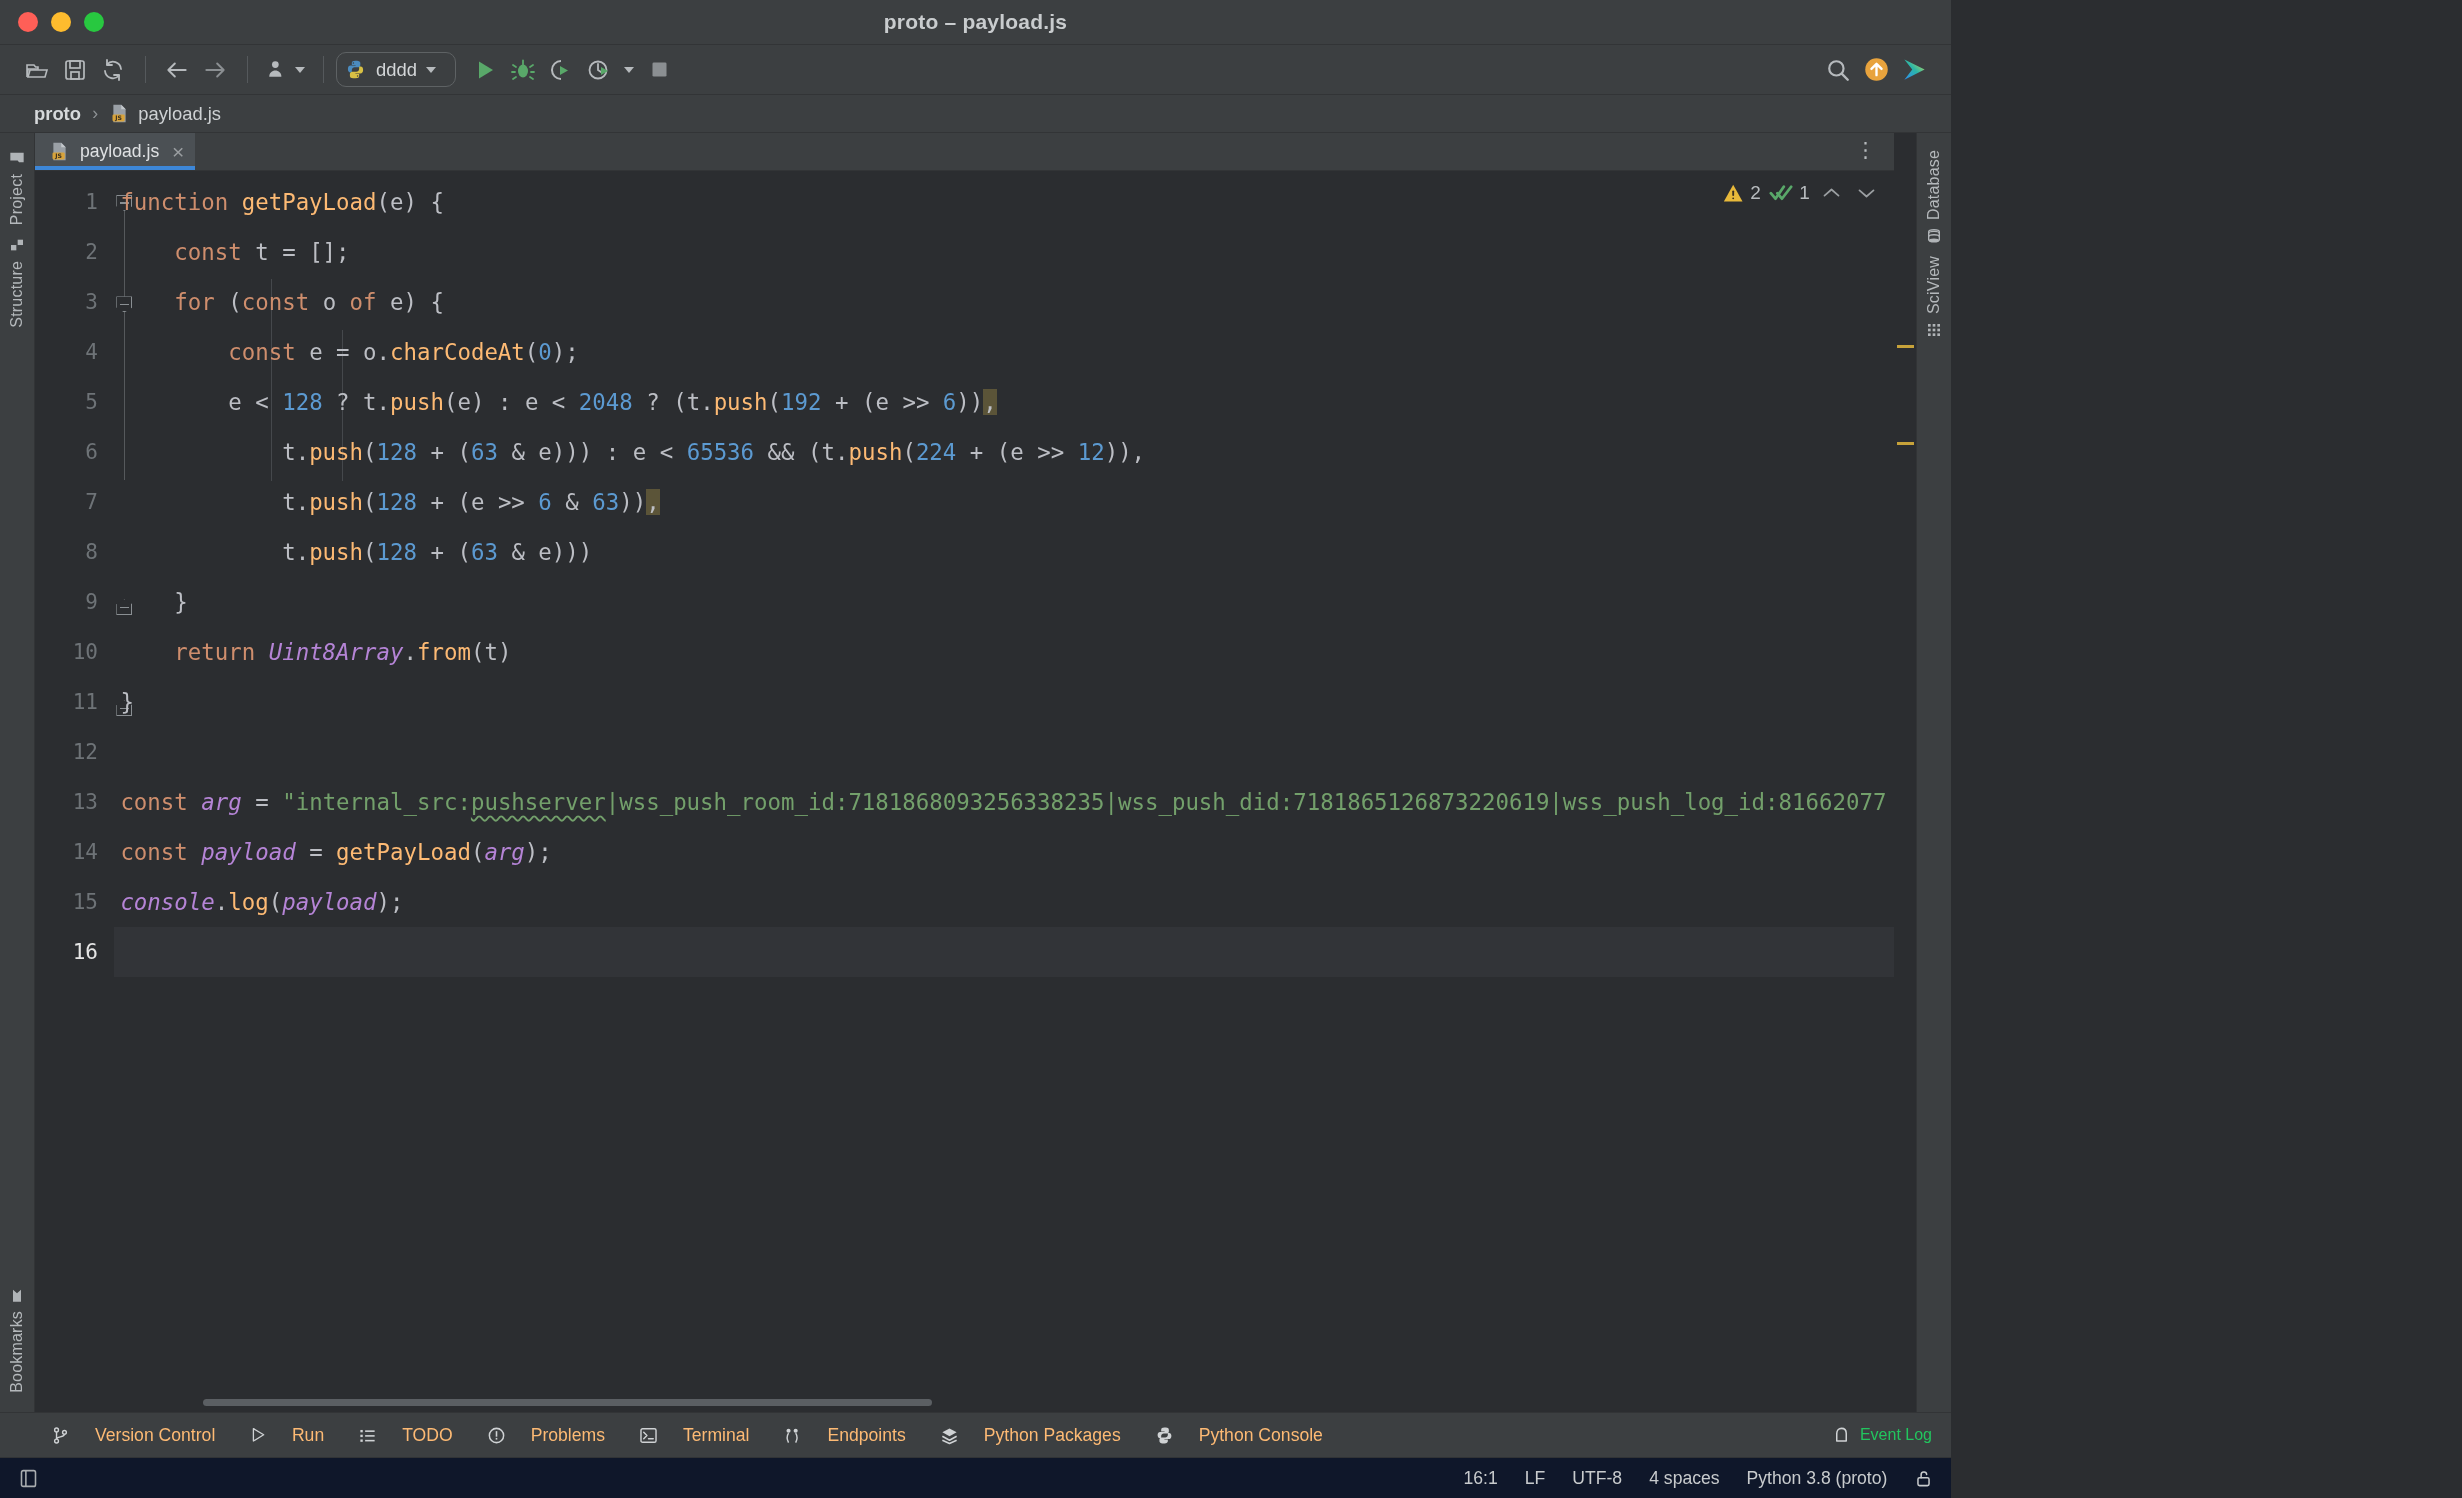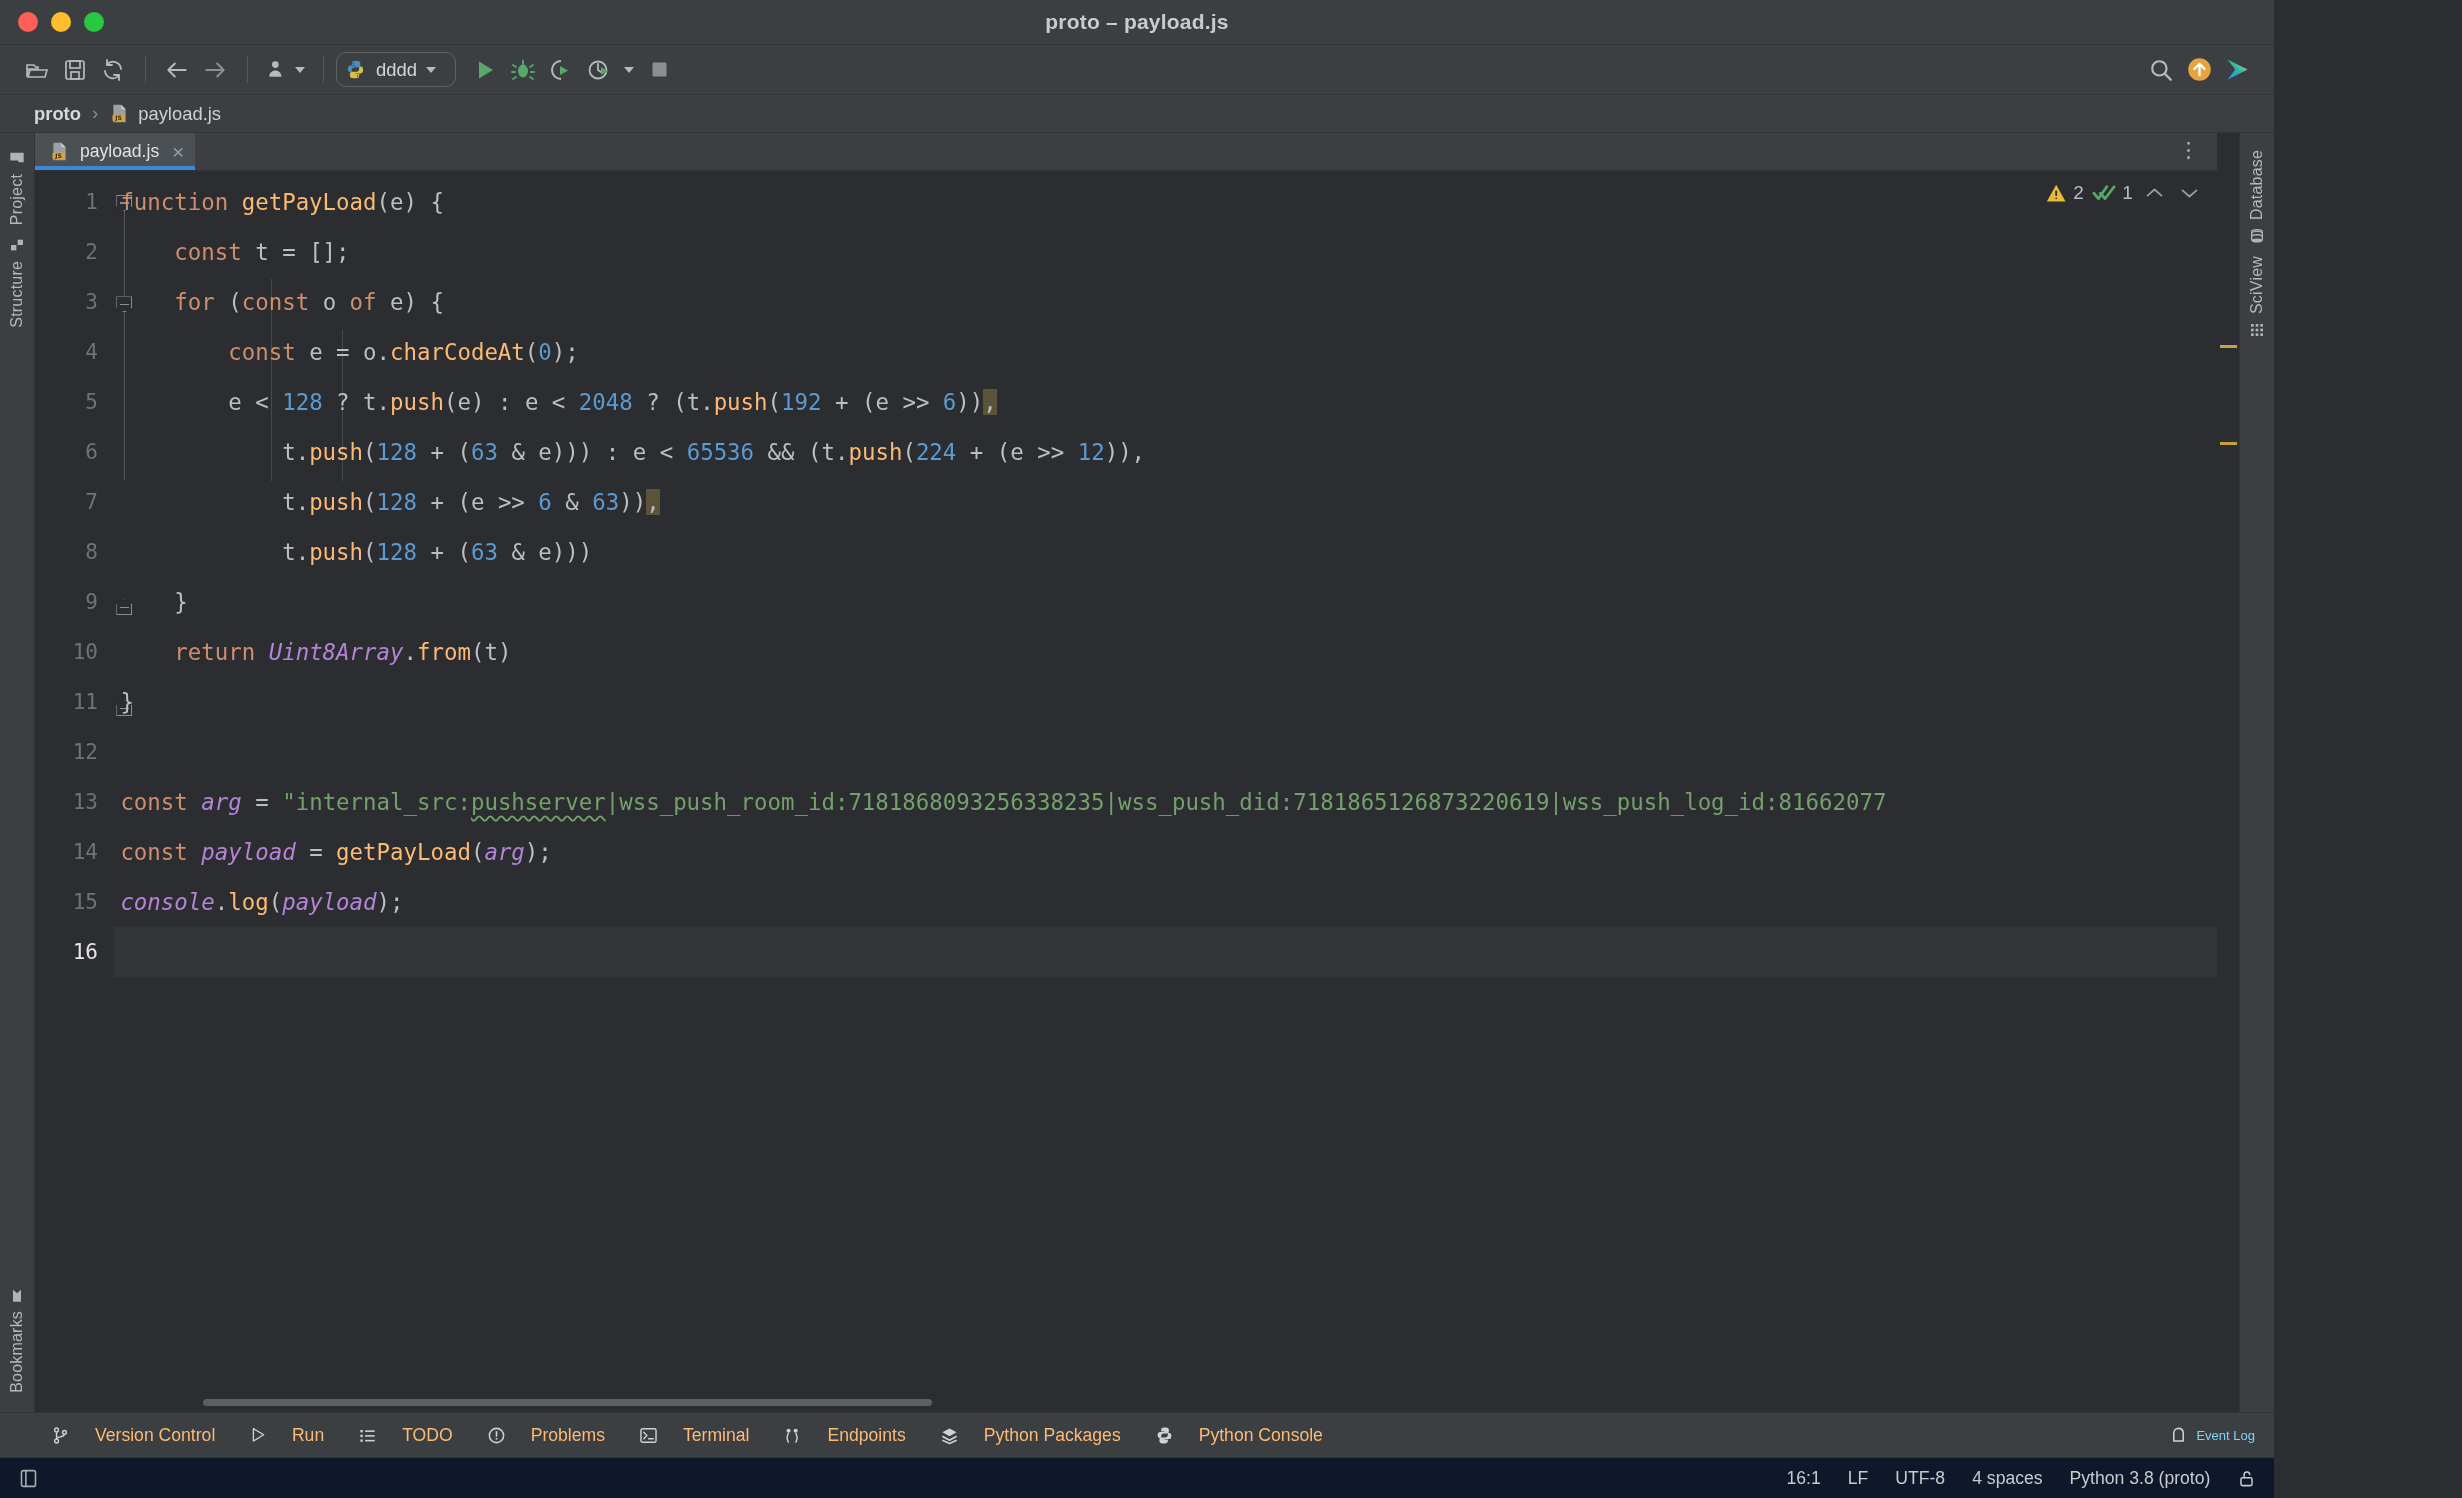--- a/index.html
+++ b/index.html
@@ -2,21 +2,21 @@
 <html style="font-size:13px"><head>
 <meta charset="utf-8">
 <style>
   * { box-sizing: border-box; margin: 0; padding: 0; }
   html, body {
     width: 2462px; height: 1499px;
     background: #2b2d30;
     font-family: "Liberation Sans", sans-serif;
     overflow: hidden;
   }
-  .app { position: relative; width: 2274px; height: 1499px; background: #3c3f41; display: flex; flex-direction: column; }
+  .app { position: relative; width: 1951px; height: 1499px; background: #3c3f41; display: flex; flex-direction: column; }
 
   
   .titlebar {
     height: 45px; flex: 0 0 45px; background: #3c3f41;
     display: flex; align-items: center; position: relative;
     border-bottom: 0.8px solid #323436;
   }
   .traffic { display: flex; gap: 13px; padding-left: 17.6px; align-items: center; }
   .dot { width: 20px; height: 20px; border-radius: 50%; }
   .dot.red { background: #ff5f57; }
@@ -159,21 +159,21 @@
     width: 35px; flex: 0 0 35px; background: #3c3f41; border-left: 0.8px solid #323436;
     display: flex; flex-direction: column; align-items: center; padding-top: 11.2px;
   }
 
   
   .twbar {
     height: 45px; flex: 0 0 45px; background: #3c3f41; display: flex; align-items: center;
     padding-left: 51px; gap: 34px; border-top: 0.8px solid #323436; position: relative;
   }
   .twitem { display: flex; align-items: center; gap: 25px; font-size: 17.6px; color: #fdba74; }
-  .eventlog { position: absolute; right: 19px; display: flex; align-items: center; gap: 8.8px; font-size: 13px; color: #7dd3fc; }
+  .eventlog { position: absolute; right: 19px; display: flex; align-items: center; gap: 8.8px; font-size: 16px; color: #22c55e; }
 
   .statusbar {
     height: 42px; flex: 0 0 42px; background: #0f172a; display: flex; align-items: center;
     border-top: 0.8px solid #323436; position: relative; padding: 0 17.6px;
   }
   .sb-right { position: absolute; right: 17.6px; display: flex; align-items: center; gap: 27px; font-size: 17.6px; color: #c8cbcd; }
 
   svg { display: block; }
 </style>
 </head>

